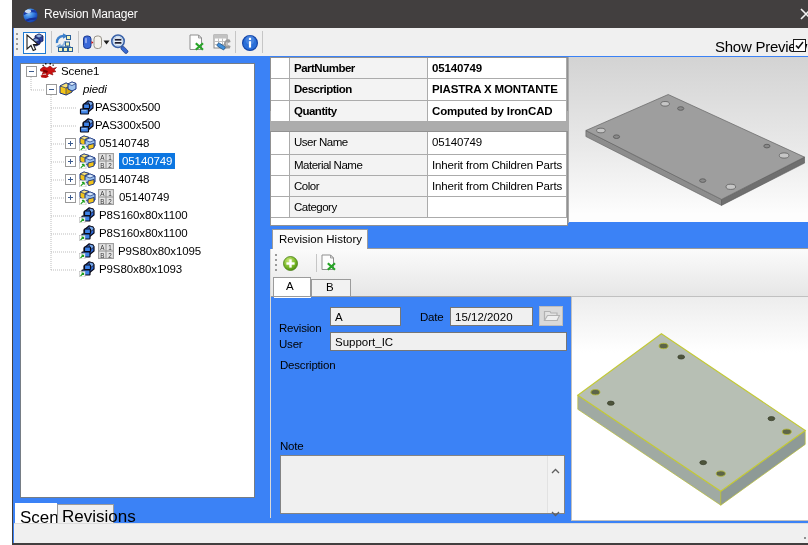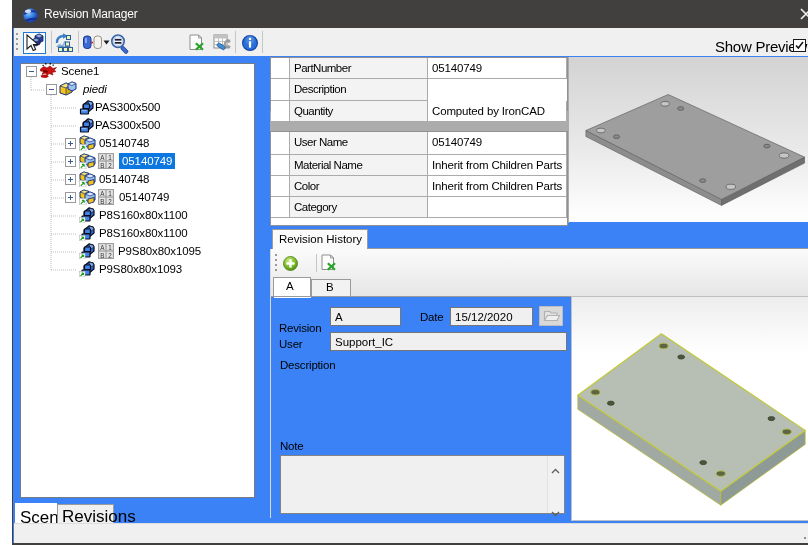--- a/index.html
+++ b/index.html
@@ -360,26 +360,27 @@
       </div>
     </div>
 
   <div class="abs" style="left:2px;top:503px;width:42px;height:21px;background:#fff;"></div>
   <div class="abs btab" style="left:7px;top:508px;">Scene</div>
   <div class="abs" style="left:44px;top:504px;width:57px;height:20px;background:#f0f0f0;border:1px solid #9b9b9b;border-bottom:none;box-sizing:border-box;"></div>
   <div class="abs btab" style="left:49px;top:507px;">Revisions</div>
 
   <div class="abs" style="left:257px;top:57px;width:299px;height:166px;background:#acacac;"></div>
   <div id="table1">
-      <div class="grid" style="left: 257px; top: 57px; width: 298px; height: 54px;">
+      <div class="grid" style="left: 257px; top: 57px; width: 298px; height: 54px; font-weight: bold;">
         <div class="cell" style="left: 0px; top: 0px; width: 19px; height: 21px; background: rgb(255, 255, 255);"></div>
         <div class="cell" style="left: 19px; top: 0px; width: 138px; height: 21px; background: rgb(243, 243, 243);">PartNumber</div>
         <div class="cell" style="left: 157px; top: 0px; width: 139px; height: 21px; background: rgb(255, 255, 255); letter-spacing: -0.15px;">05140749</div>
         <div class="cell" style="left: 0px; top: 21px; width: 19px; height: 22px; background: rgb(255, 255, 255);"></div>
         <div class="cell" style="left: 19px; top: 21px; width: 138px; height: 22px; background: rgb(243, 243, 243);">Description</div>
+        <div class="cell" style="left: 157px; top: 21px; width: 139px; height: 22px; background: rgb(255, 255, 255); letter-spacing: -0.15px;">PIASTRA X MONTANTE</div>
         <div class="cell" style="left: 0px; top: 43px; width: 19px; height: 21px; background: rgb(255, 255, 255);"></div>
         <div class="cell" style="left: 157px; top: 43px; width: 139px; height: 21px; background: rgb(255, 255, 255); letter-spacing: -0.15px;">Computed by IronCAD</div>
         <div class="cell" style="left: 19px; top: 43px; width: 138px; height: 21px; background: rgb(243, 243, 243);">Quantity</div>
       </div>
     </div>
   <div id="table2">
       <div class="grid" style="left: 257px; top: 131px; width: 298px; height: 95px;">
         <div class="cell" style="left: 0px; top: 0px; width: 19px; height: 23px; background: rgb(255, 255, 255);"></div>
         <div class="cell" style="left: 19px; top: 0px; width: 138px; height: 23px; background: rgb(243, 243, 243);">User Name</div>
         <div class="cell" style="left: 157px; top: 0px; width: 139px; height: 23px; background: rgb(255, 255, 255); letter-spacing: -0.15px;">05140749</div>

